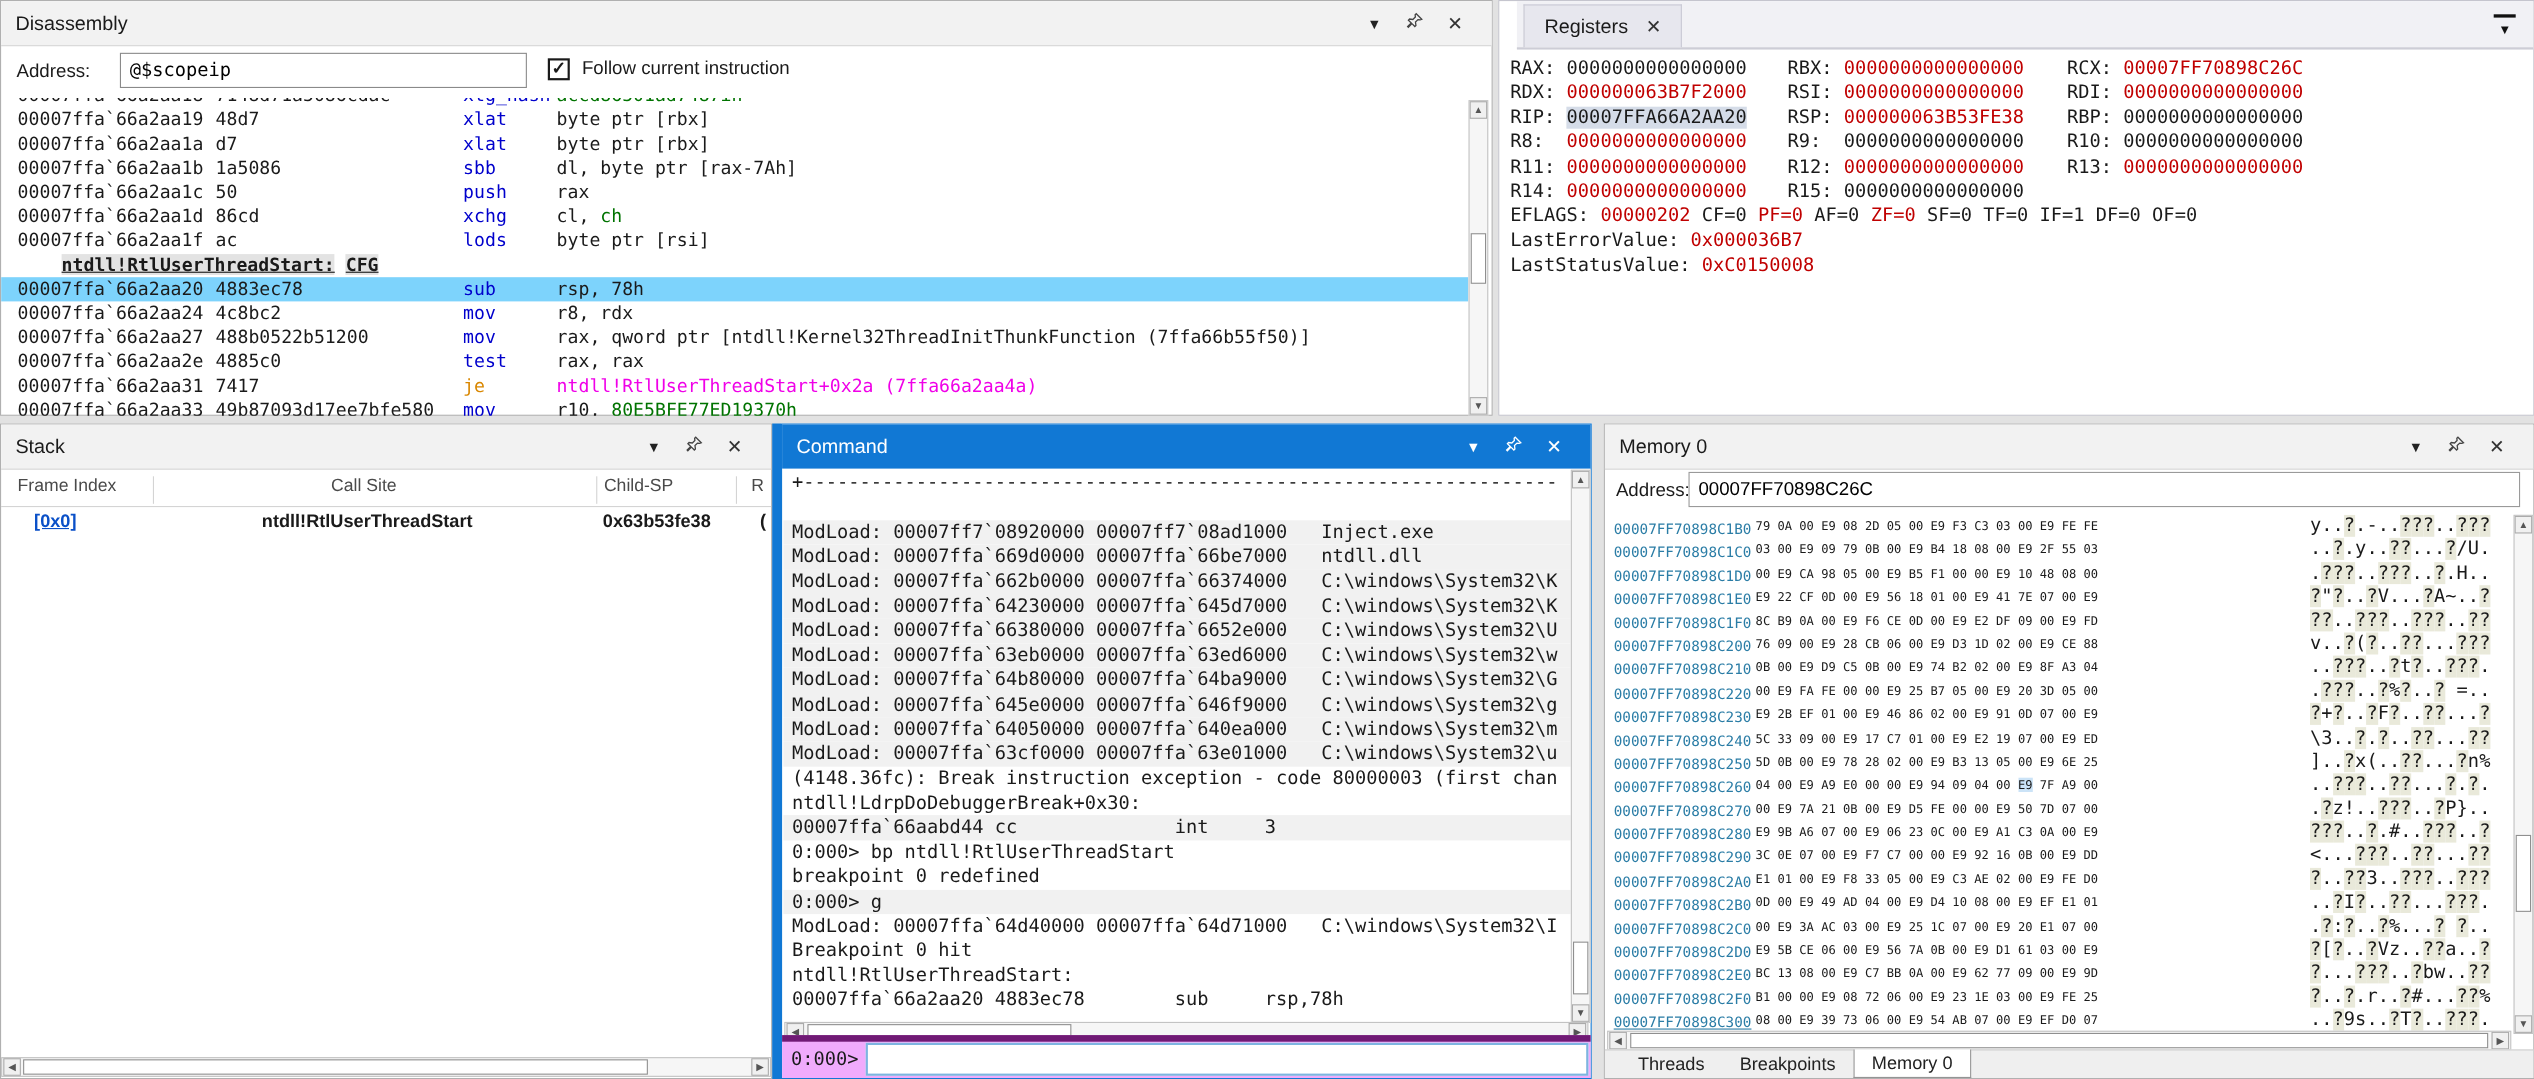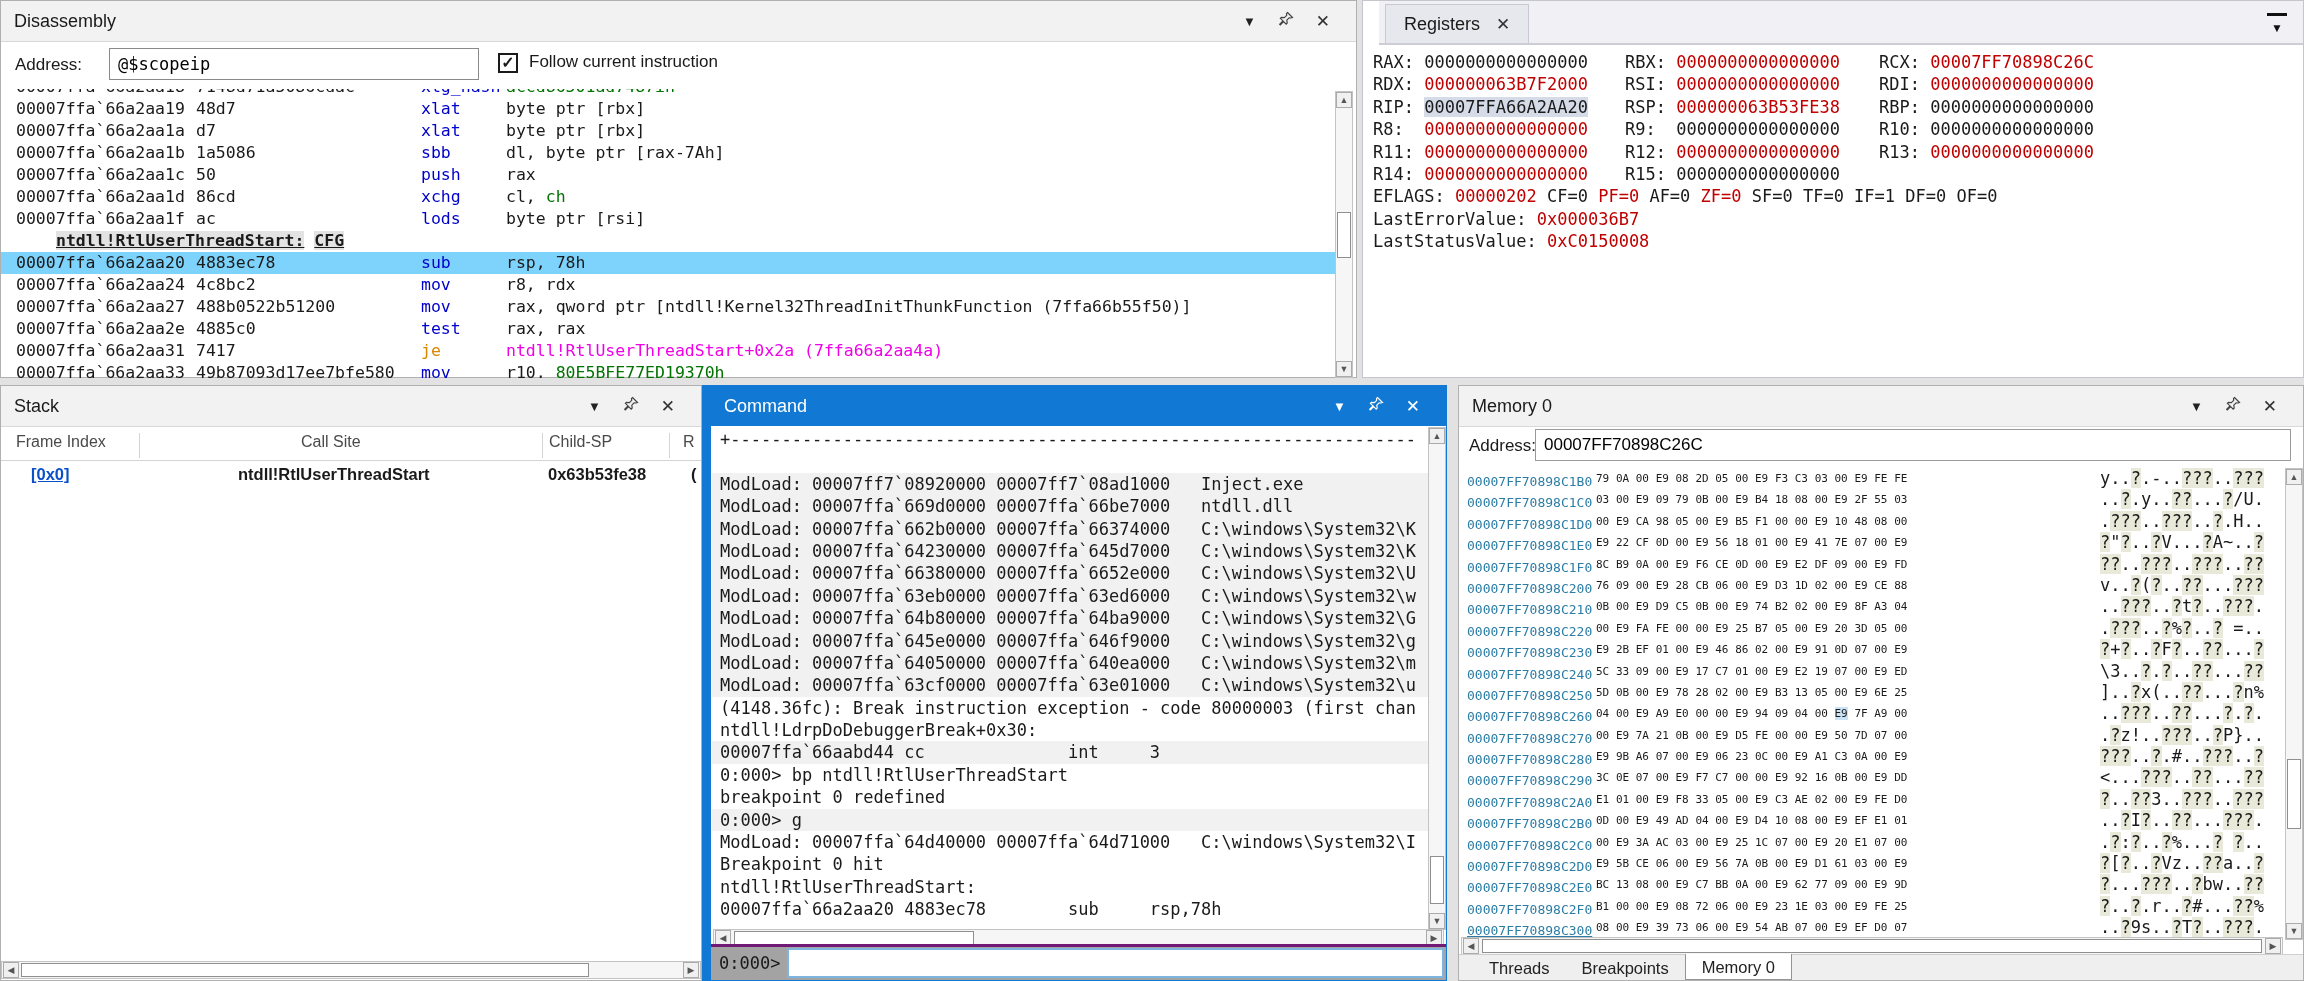--- a/index.html
+++ b/index.html
@@ -65,22 +65,22 @@
   #splitter{position:absolute;left:702px;top:385px;width:8px;height:596px;background:#1178d4;}
   
   #command{left:710px;top:385px;width:737px;height:596px;border-color:#1178d4;}
   #command .titlebar{background:#1178d4;border-bottom:none;}
   #command .titlebar .t{color:#fff;}
   #command .tri,#command .xic{color:#fff;}
   #cmd-lines{position:absolute;left:1px;top:42px;width:716px;height:502px;overflow:hidden;
              font-family:"DejaVu Sans Mono",monospace;font-size:17px;}
   .cline{height:22.4px;line-height:22.4px;white-space:pre;padding-left:8px;}
   .cline.sh{background:#f1f1f1;}
-  .promptrow{position:absolute;left:0;bottom:0;right:0;height:33px;background:#a3a3a3;
-             border-top:3px solid #701a75;padding-left:44px;}
+  .promptrow{position:absolute;left:0;bottom:0;right:0;height:33px;background:#f0abfc;
+             border-top:6px solid #701a75;padding-left:44px;}
   .plabel{position:absolute;left:8px;top:6px;font-family:"DejaVu Sans Mono",monospace;font-size:17px;}
   .pinput{position:absolute;left:76px;top:1px;right:2px;bottom:2px;background:#fff;
           border:2px solid #7db4e0;box-sizing:border-box;}
   
   #memory{left:1458px;top:385px;width:846px;height:596px;}
   .maddrbar{position:absolute;left:0;top:40px;right:0;height:40px;}
   .maddrbar .lbl{position:absolute;left:10px;top:10px;font-size:17px;}
   .meminput{position:absolute;left:76px;top:3px;width:756px;height:32px;border:1px solid #9a9a9a;
             box-sizing:border-box;font-size:17px;padding:2px 8px;font-family:"Liberation Sans",sans-serif;}
   #mem-rows{position:absolute;left:0;top:82px;width:828px;height:472px;overflow:hidden;

